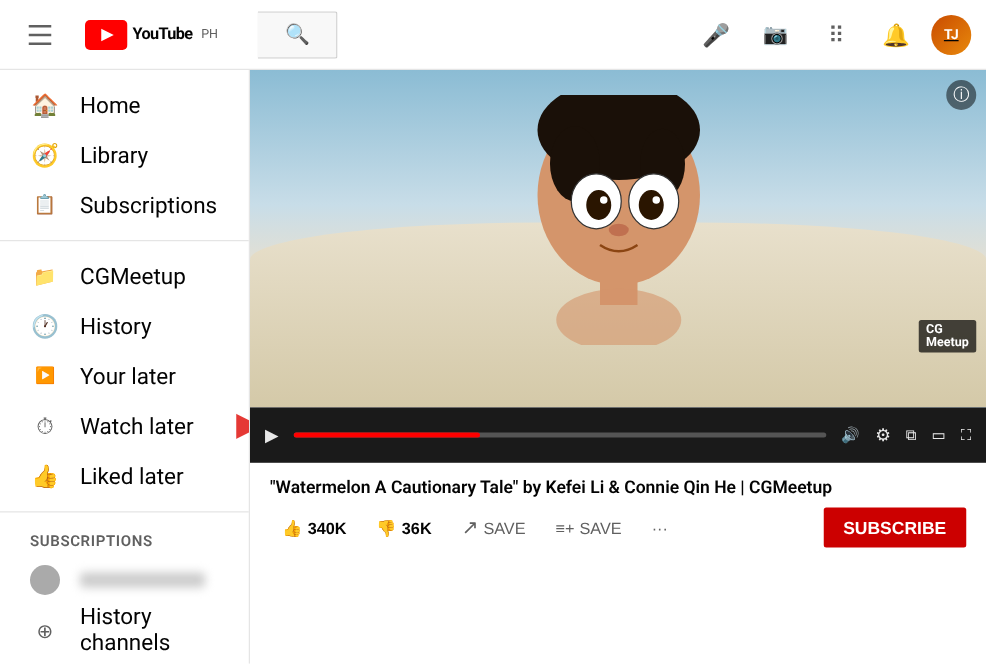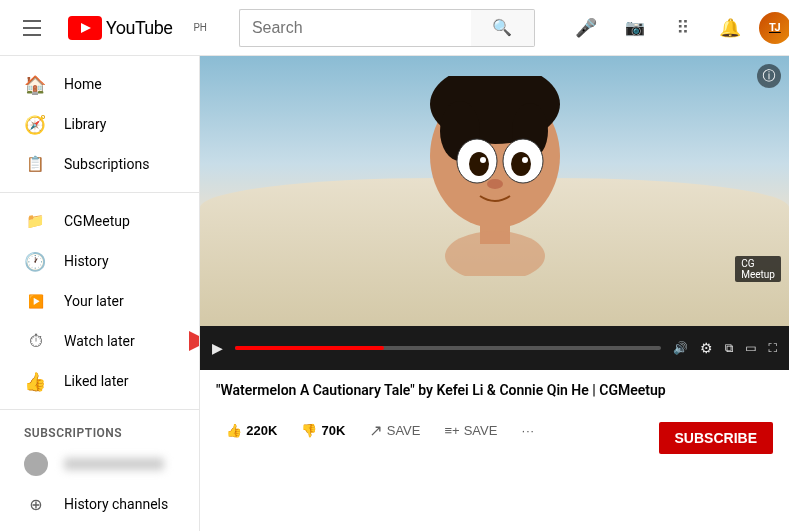--- a/index.html
+++ b/index.html
@@ -25,47 +25,47 @@
 
     
     .layout { display: flex; margin-top: 56px; height: calc(531px - 56px); }
 
     
     .sidebar { width: 200px; flex-shrink: 0; overflow-y: auto; padding: 8px 0; border-right: 1px solid #e5e5e5; }
     .sidebar-item {
       display: flex; align-items: center; gap: 16px; padding: 0 24px; height: 40px; cursor: pointer; color: #030303; font-size: 14px;
     }
     .sidebar-icon { font-size: 18px; color: #606060; width: 24px; text-align: center; flex-shrink: 0; }
-    .sidebar-label { font-size: 14px; }
+    .sidebar-label { font-size: 18px; }
     .sidebar-divider { height: 1px; background: #e5e5e5; margin: 8px 0; }
     .sidebar-section-title { padding: 8px 24px 4px; font-size: 12px; font-weight: 600; color: #606060; text-transform: uppercase; letter-spacing: 0.5px; }
 
     
     .sub-avatar { width: 24px; height: 24px; border-radius: 50%; background: #999; flex-shrink: 0; }
 
     
     .main { flex: 1; overflow-y: auto; background: #fff; position: relative; }
     .video-container { position: relative; width: 100%; background: #000; }
     .video-player { width: 100%; height: 270px; background: linear-gradient(135deg, #1a1a2e 0%, #16213e 50%, #0f3460 100%); position: relative; overflow: hidden; }
-    .cg-badge { position: absolute; bottom: 44px; right: 8px; background: rgba(0,0,0,0.7); color: #fff; font-size: 10px; padding: 2px 6px; border-radius: 2px; font-weight: normal; }
+    .cg-badge { position: absolute; bottom: 44px; right: 8px; background: rgba(0,0,0,0.7); color: #fff; font-size: 10px; padding: 2px 6px; border-radius: 2px; font-weight: bold; }
     .info-btn { position: absolute; top: 8px; right: 8px; width: 24px; height: 24px; border-radius: 50%; background: rgba(0,0,0,0.5); color: #fff; display: flex; align-items: center; justify-content: center; font-size: 14px; cursor: pointer; }
 
     
     .video-controls { height: 44px; background: #1a1a1a; display: flex; align-items: center; padding: 0 12px; gap: 12px; }
     .progress-area { flex: 1; height: 4px; background: #555; border-radius: 2px; position: relative; cursor: pointer; }
     .progress-fill { width: 35%; height: 100%; background: #f00; border-radius: 2px; }
     .ctrl-icon { color: #fff; font-size: 14px; cursor: pointer; opacity: 0.9; }
 
     
     .video-info { padding: 12px 16px; }
     .video-title { font-size: 14px; font-weight: 600; margin-bottom: 8px; }
     .video-actions { display: flex; align-items: center; gap: 4px; }
     .action-btn { display: flex; align-items: center; gap: 4px; padding: 6px 10px; border: none; background: none; cursor: pointer; color: #606060; font-size: 13px; border-radius: 2px; }
     .action-count { font-weight: 600; color: #030303; }
-    .subscribe-btn { background: #cc0000; color: #fff; border: none; padding: 8px 16px; font-size: 14px; font-weight: 600; border-radius: 2px; cursor: pointer; margin-left: auto; margin-top: 16px; }
+    .subscribe-btn { background: #cc0000; color: #fff; border: none; padding: 8px 16px; font-size: 14px; font-weight: 600; border-radius: 2px; cursor: pointer; margin-left: auto; }
 
     
     .blurred-text { filter: blur(4px); background: #ccc; height: 12px; width: 100px; border-radius: 3px; }
   </style>
 </head>
 <body>
 
 <div class="header">
   <div class="header-left">
     <button class="icon-btn">
@@ -73,28 +73,27 @@
         <span></span>
           <span></span>
           <span></span>
       </div>
     </button>
     <div class="logo">
       <svg class="logo-icon" viewBox="0 0 34 24" fill="none">
         <rect width="34" height="24" rx="4" fill="#FF0000"></rect>
         <polygon points="13,7 13,17 23,12" fill="white"></polygon>
       </svg>
-      <span style="font-size:18px;font-weight:400;color:#030303;letter-spacing:-0.5px;">YouTube</span>
-        <span style="font-size:10px;color:#606060;vertical-align:super;margin-left:17px;">PH</span>
+      <span style="font-size:13px;font-weight:700;color:#030303;letter-spacing:-0.5px;">YouTube</span>
+        <span style="font-size:10px;color:#606060;vertical-align:super;margin-left:3px;">PH</span>
     </div>
   </div>
 
   <div class="header-center">
     <div class="search-bar">
-      <input class="search-input" type="text" placeholder="Search" style="">
       <button class="search-btn">
         <span style="font-size:16px;color:#606060;">🔍</span>
       </button>
     </div>
   </div>
 
   <div class="header-right">
     <button class="icon-btn">
       <span>🎤</span>
     </button>
@@ -234,25 +233,25 @@
         <span class="ctrl-icon" style="font-size:12px;">▭</span>
         <span class="ctrl-icon" style="font-size:12px;">⛶</span>
       </div>
     </div>
 
     <div class="video-info">
       <div class="video-title">"Watermelon A Cautionary Tale" by Kefei Li &amp; Connie Qin He | CGMeetup</div>
       <div class="video-actions">
         <button class="action-btn">
           <span>👍</span>
-          <span class="action-count">220K</span>
+          <span class="action-count">340K</span>
         </button>
         <button class="action-btn">
           <span>👎</span>
-          <span class="action-count">70K</span>
+          <span class="action-count">36K</span>
         </button>
         <button class="action-btn">
           <span style="font-size:16px;">↗</span>
           <span>SAVE</span>
         </button>
         <button class="action-btn">
           <span>≡+</span>
           <span>SAVE</span>
         </button>
         <button class="action-btn">

